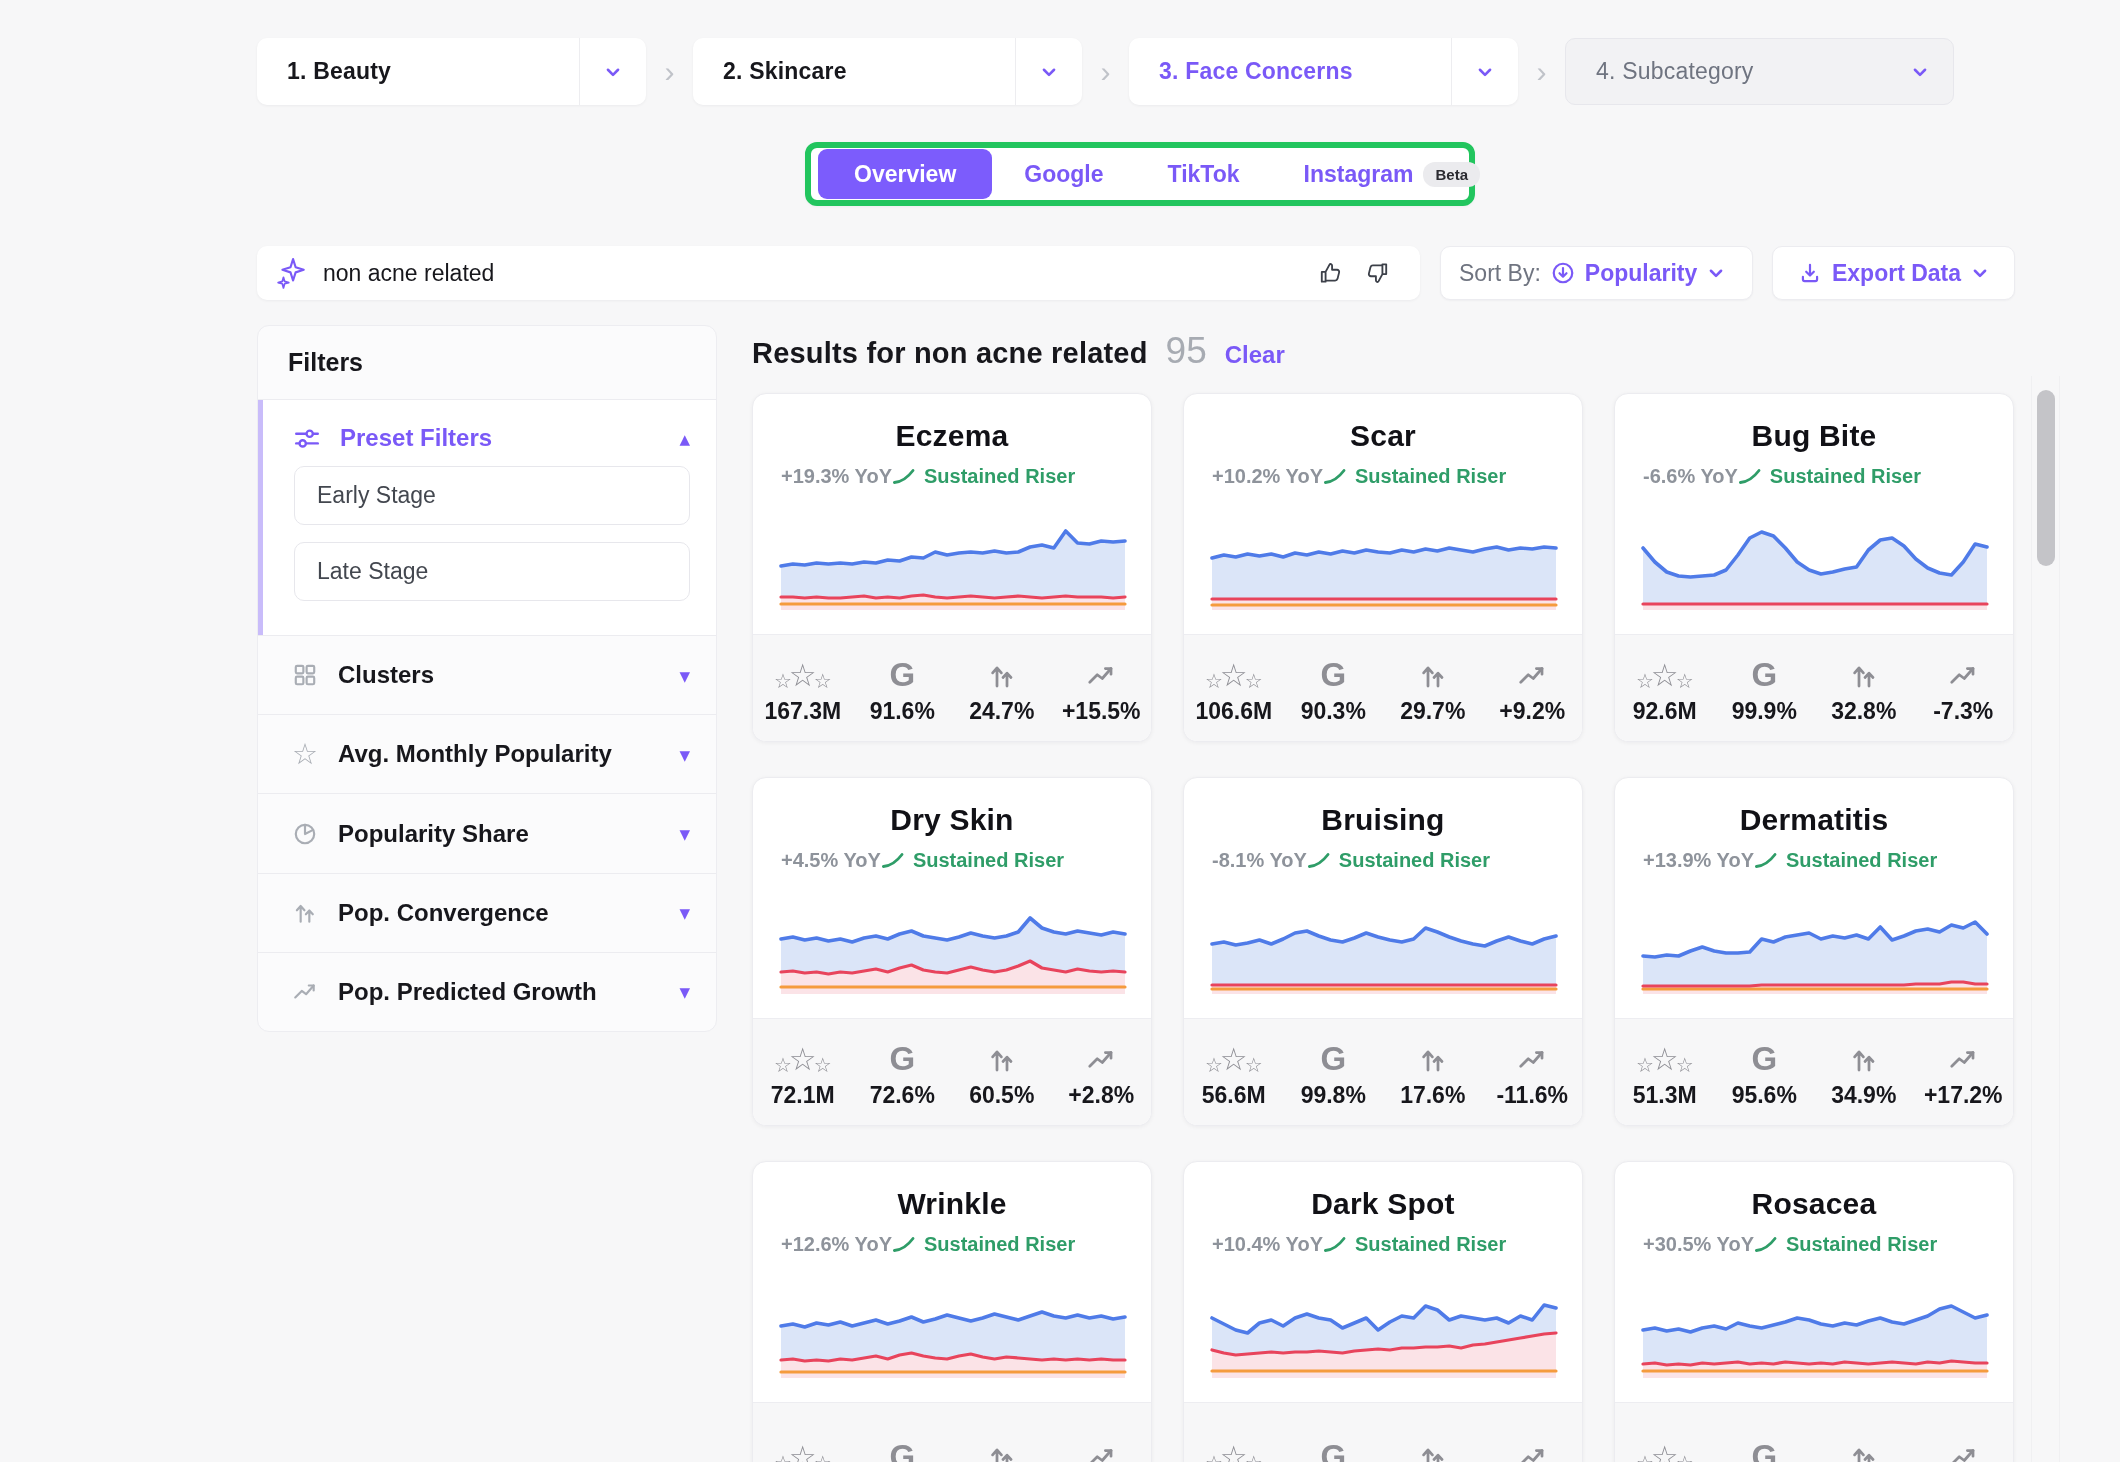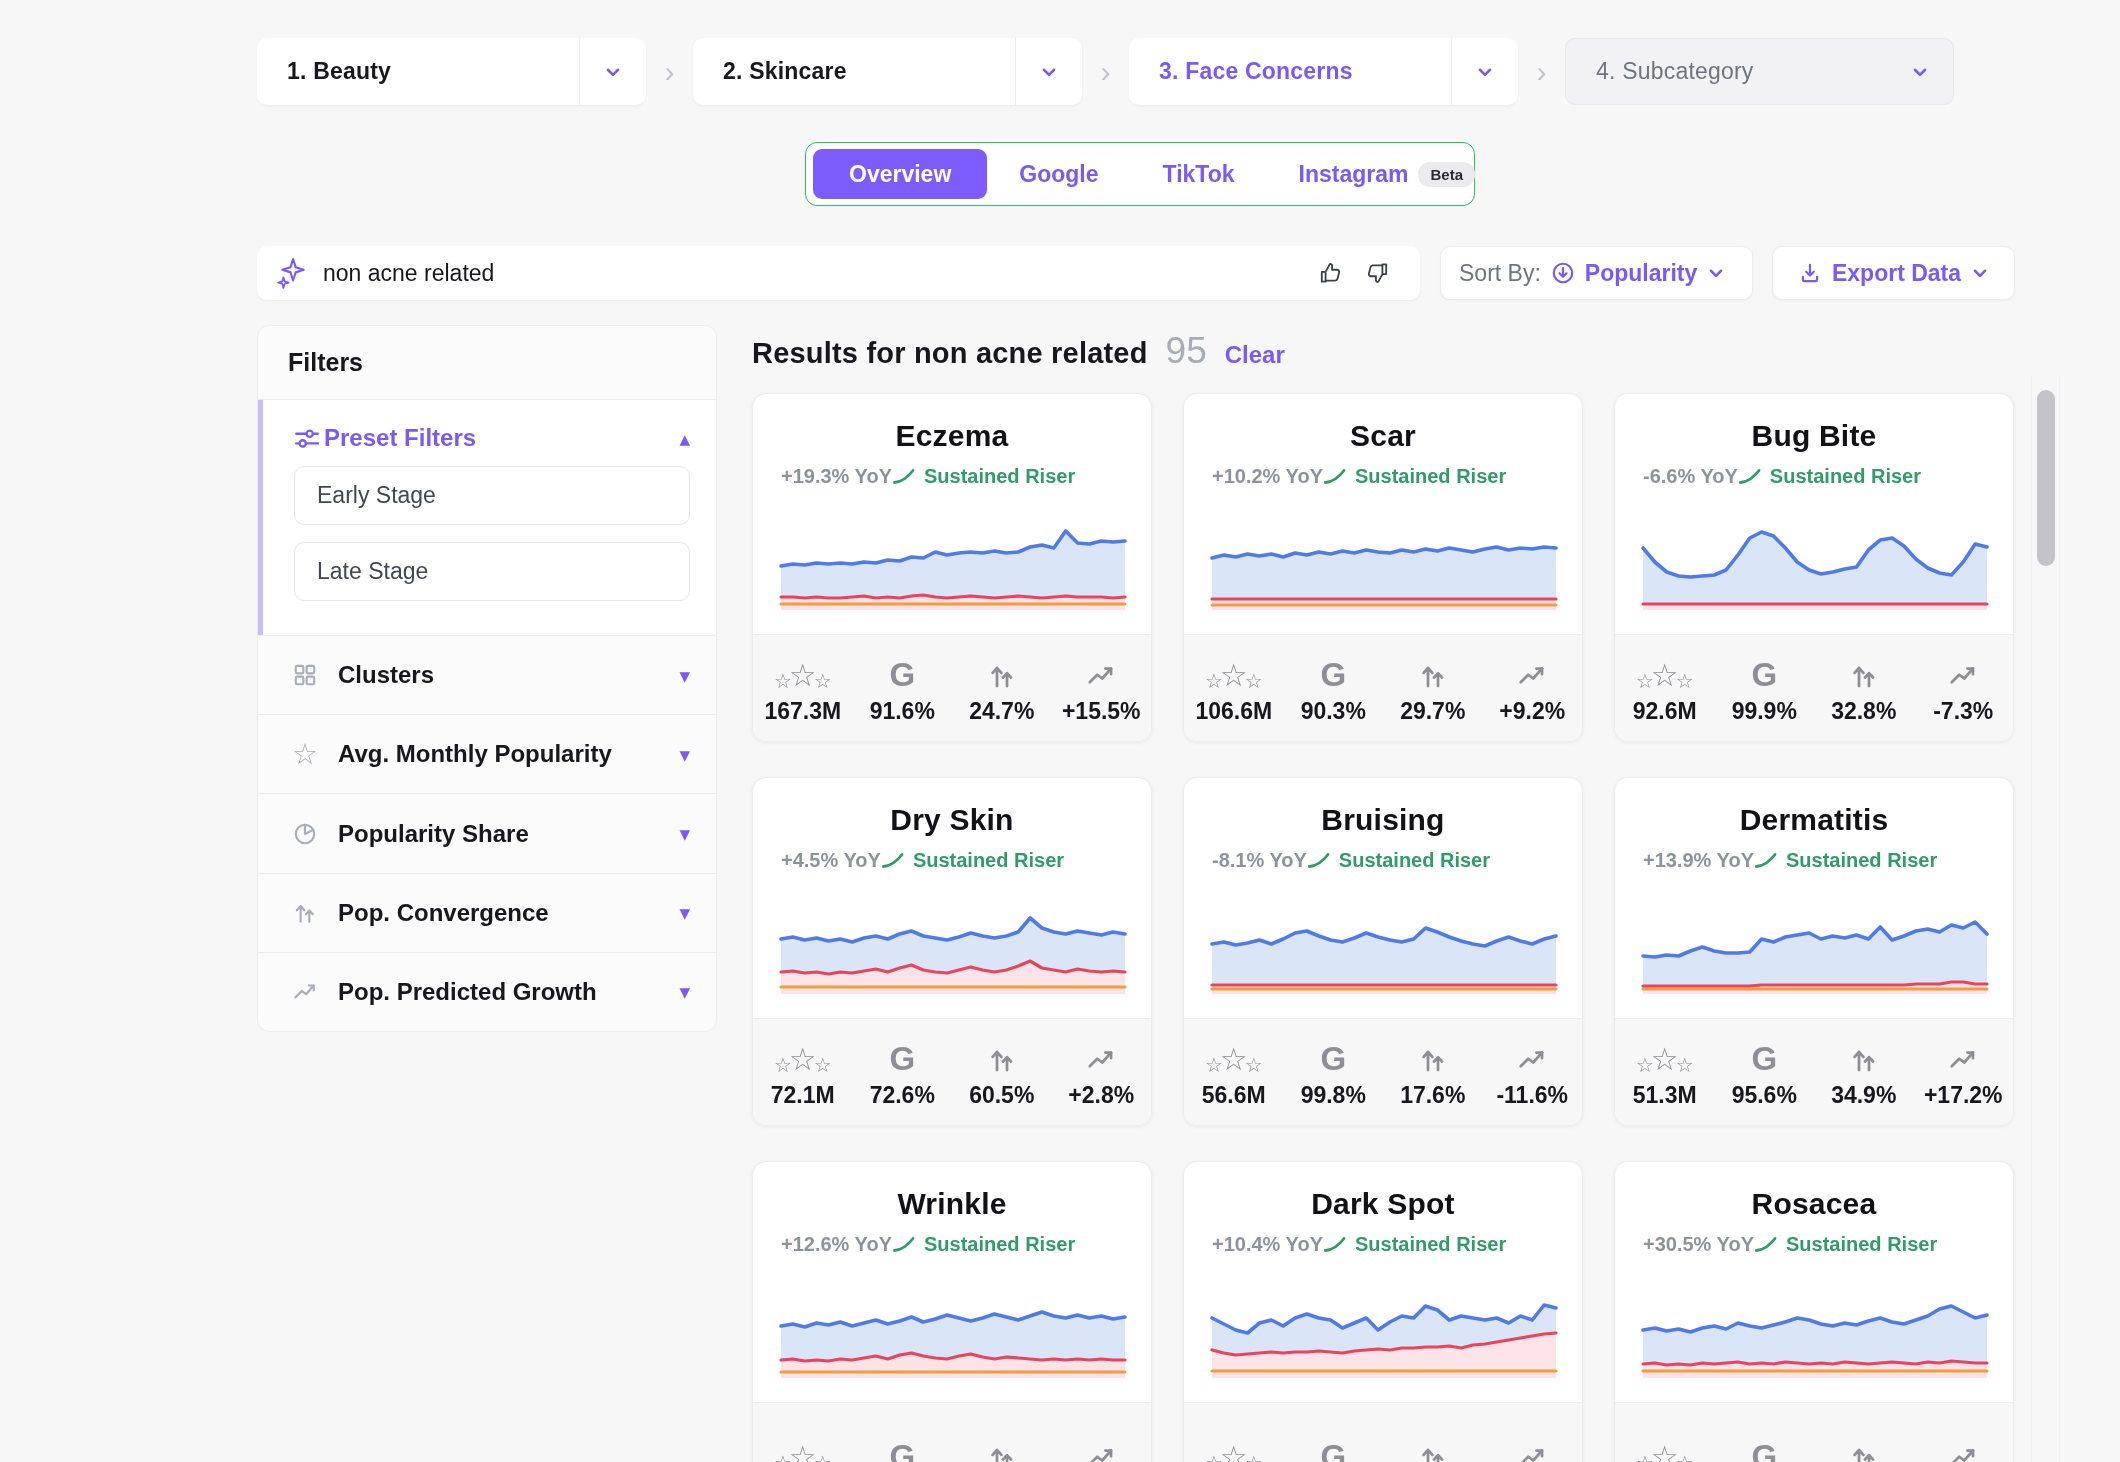--- a/index.html
+++ b/index.html
@@ -21,21 +21,21 @@
   .bc-box.active .bc-label { color:#7a59f7; }
   .bc-box.placeholder { background:#f2f2f4; border:1px solid #e7e7ec; box-shadow:none; }
   .bc-box.placeholder .bc-label { color:#6f7480; font-weight:500; }
   .bc-divider { width:1px; height:67px; background:#ededf0; }
   .bc-chev { width:66px; display:flex; justify-content:center; align-items:center; }
   .bc-sep { width:47px; text-align:center; font-size:30px; color:#c0c3c9; font-weight:400; line-height:1;}
 
   
   .tab-bar {
     left:805px; top:142px; width:670px; height:64px; background:#fff;
-    border:1px solid #22c55e; border-radius:12px; display:flex; align-items:center;
+    border:6px solid #22c55e; border-radius:12px; display:flex; align-items:center;
     padding:0 7px; box-shadow:0 1px 3px rgba(20,20,40,.04);
   }
   .tab { height:50px; display:flex; align-items:center; justify-content:center;
     padding:0 32px; border-radius:9px; font-size:23px; font-weight:600; color:#7a59f7; cursor:pointer; gap:10px;}
   .tab.active { background:#7c5cfc; color:#fff; padding:0 36px; }
   .badge { background:#ebebee; color:#2b2b31; font-size:15px; font-weight:700;
     padding:5px 12px; border-radius:12px; line-height:1;}
 
   
   .search-box { left:257px; top:246px; width:1163px; height:54px; background:#fff;
@@ -57,21 +57,21 @@
   .results-count { font-size:37px; font-weight:500; color:#a7abb2;}
   .results-clear { font-size:24px; font-weight:700; color:#7a59f7; cursor:pointer;}
 
   
   .filters-panel { left:257px; top:325px; width:460px; height:707px; background:#fbfbfc;
     border:1px solid #ededf1; border-radius:12px; overflow:hidden; display:flex; flex-direction:column;}
   .filters-title-row { height:74px; display:flex; align-items:center; padding:0 30px;
     font-size:25px; font-weight:700; border-bottom:1px solid #ececf0;}
   .preset-section { position:relative; height:236px; background:#ffffff; border-bottom:1px solid #ececf0;}
   .preset-accent { position:absolute; left:0; top:0; width:5px; height:100%; background:#c9bcfa;}
-  .preset-header { display:flex; align-items:center; padding:24px 26px 14px 32px; }
+  .preset-header { display:flex; align-items:center; padding:24px 26px 14px 32px; gap:16px;}
   .preset-header .label { font-size:24px; font-weight:700; color:#7a59f7; flex:1;}
   .caret { color:#7a59f7; font-size:21px; line-height:1;}
   .preset-option { margin:0 26px 17px 36px; height:59px; background:#fff; border:1px solid #e7e7ec;
     border-radius:10px; display:flex; align-items:center; padding:0 22px; font-size:23px; color:#43474f; cursor:pointer;}
   .filter-row { flex:1; display:flex; align-items:center; padding:0 26px 0 30px; gap:16px;
     border-bottom:1px solid #ececf0; cursor:pointer; min-height:75px;}
   .filter-row:last-child { border-bottom:none; }
   .filter-row .label { flex:1; font-size:24px; font-weight:700; color:#17171c;}
   .filter-icon { width:34px; display:flex; align-items:center; justify-content:center; color:#a9adb4;}
   .filter-icon svg { stroke:#a9adb4; fill:none; stroke-width:2; stroke-linecap:round; stroke-linejoin:round;}

